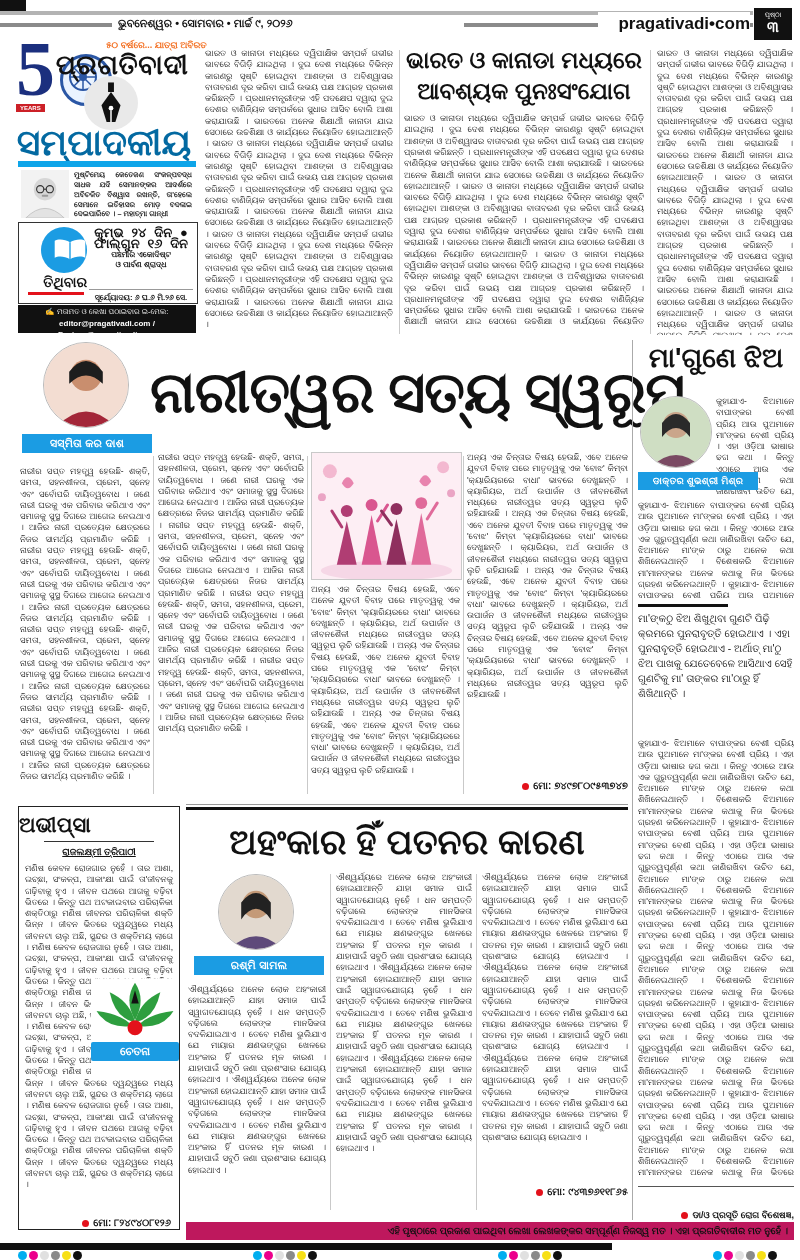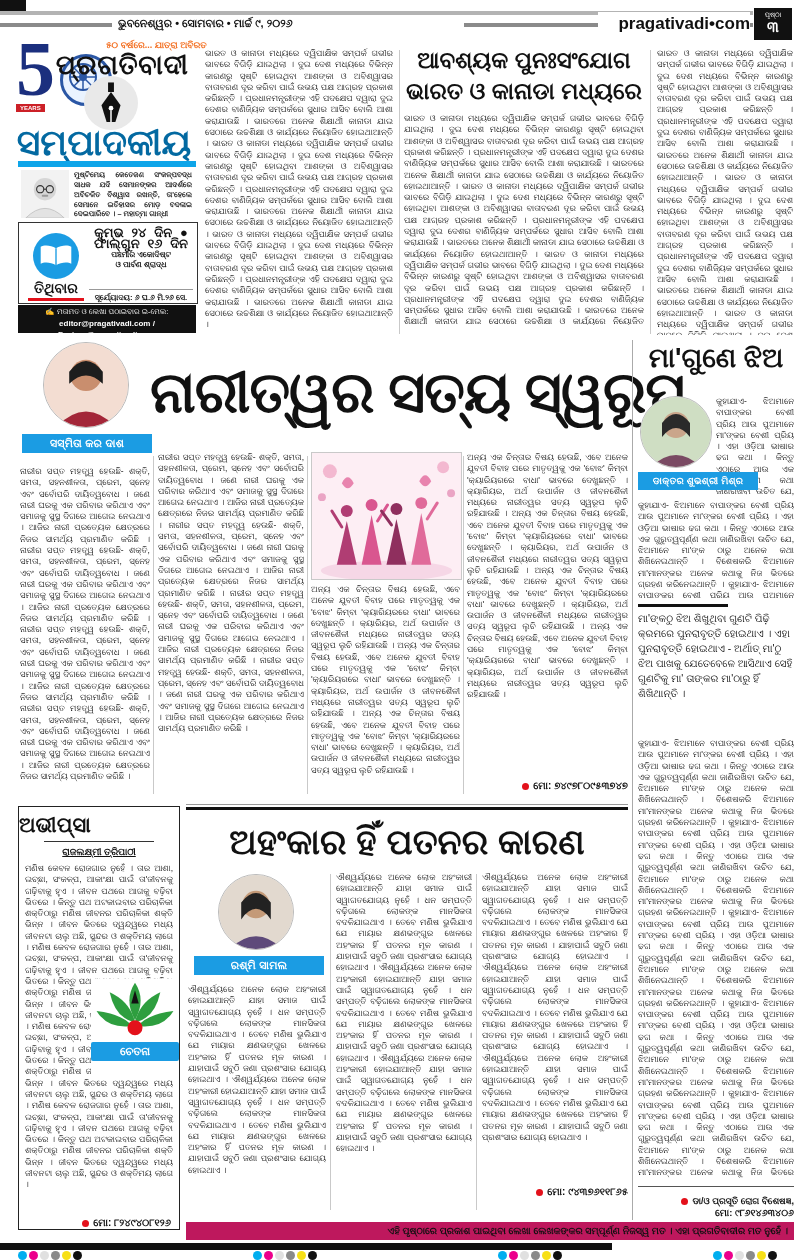--- a/index.html
+++ b/index.html
@@ -71,21 +71,21 @@
         <rect x="26" y="31" width="8" height="2.4" rx="1" fill="#9a9a9a"></rect>
       </svg>
     </span>
     <div class="abs" style="left:56px;top:3px;width:118px;height:50px;font-size:7.3px;line-height:1.35;font-weight:bold;color:#222;text-align:justify;overflow:hidden;">
       <span>ମୁଷ୍ଟିମେୟ କେତେଜଣ ସଂକଳ୍ପବଦ୍ଧ ସାଧକ ଯଦି ସେମାନଙ୍କର ଆଦର୍ଶରେ ଅବିଚଳିତ ବିଶ୍ୱାସ ରଖନ୍ତି, ତା'ହେଲେ ସେମାନେ ଇତିହାସର ମୋଡ଼ ବଦଳାଇ ଦେଇପାରିବେ ।</span>
       <span style="font-weight:bold;">– ମହାତ୍ମା ଗାନ୍ଧୀ</span>
     </div>
   </div>
 
   <div class="abs" style="left:18px;top:222px;width:178px;height:80px;border:1.5px solid #333;background:#fff;">
-    <div class="abs" style="left:6px;top:10px;width:62px;height:70px;text-align:center;">
+    <div class="abs" style="left:6px;top:4px;width:62px;height:70px;text-align:right;">
       <span style="display:inline-block;width:46px;height:46px;border-radius:50%;background:#1b9ce3;">
         <svg viewBox="0 0 40 28" width="34" height="24" style="margin-top:11px;">
           <path d="M20 5 C14 1 6 1 2 3 L2 23 C6 21 14 21 20 25 C26 21 34 21 38 23 L38 3 C34 1 26 1 20 5 Z" fill="#fff"></path>
           <line x1="20" y1="5" x2="20" y2="25" stroke="#1b9ce3" stroke-width="1.6"></line>
         </svg>
       </span>
       <div style="font-size:14px;font-weight:900;margin-top:1px;">ତିଥିବାର</div>
       <div style="height:3px;background:#e3111b;width:56px;margin:1px auto 0;"></div>
     </div>
     <div class="abs" style="left:70px;top:5px;width:104px;text-align:center;">
@@ -106,22 +106,22 @@
   </div>
 
   <div class="vrule" style="left:399px;top:50px;height:284px;"></div>
   <div class="vrule" style="left:650px;top:50px;height:284px;"></div>
 
   <div class="abs bt" style="left:205px;top:48px;width:188px;height:287px;">
     <span>ଭାରତ ଓ କାନାଡା ମଧ୍ୟରେ ଦ୍ୱିପାକ୍ଷିକ ସମ୍ପର୍କ ଗଭୀର ଭାବରେ ବିଗିଡ଼ି ଯାଇଥିଲା । ଦୁଇ ଦେଶ ମଧ୍ୟରେ ବିଭିନ୍ନ କାରଣରୁ ସୃଷ୍ଟି ହୋଇଥିବା ଆଶଙ୍କା ଓ ଅବିଶ୍ୱାସର ବାତାବରଣ ଦୂର କରିବା ପାଇଁ ଉଭୟ ପକ୍ଷ ଆଗ୍ରହ ପ୍ରକାଶ କରିଛନ୍ତି । ପ୍ରଧାନମନ୍ତ୍ରୀଙ୍କ ଏହି ପଦକ୍ଷେପ ଦ୍ୱାରା ଦୁଇ ଦେଶର ବାଣିଜ୍ୟିକ ସମ୍ପର୍କରେ ସୁଧାର ଆସିବ ବୋଲି ଆଶା କରାଯାଉଛି । ଭାରତରେ ଅନେକ ଶିକ୍ଷାର୍ଥୀ କାନାଡା ଯାଇ ସେଠାରେ ଉଚ୍ଚଶିକ୍ଷା ଓ କାର୍ଯ୍ୟରେ ନିୟୋଜିତ ହୋଇଥାଆନ୍ତି । ଭାରତ ଓ କାନାଡା ମଧ୍ୟରେ ଦ୍ୱିପାକ୍ଷିକ ସମ୍ପର୍କ ଗଭୀର ଭାବରେ ବିଗିଡ଼ି ଯାଇଥିଲା । ଦୁଇ ଦେଶ ମଧ୍ୟରେ ବିଭିନ୍ନ କାରଣରୁ ସୃଷ୍ଟି ହୋଇଥିବା ଆଶଙ୍କା ଓ ଅବିଶ୍ୱାସର ବାତାବରଣ ଦୂର କରିବା ପାଇଁ ଉଭୟ ପକ୍ଷ ଆଗ୍ରହ ପ୍ରକାଶ କରିଛନ୍ତି । ପ୍ରଧାନମନ୍ତ୍ରୀଙ୍କ ଏହି ପଦକ୍ଷେପ ଦ୍ୱାରା ଦୁଇ ଦେଶର ବାଣିଜ୍ୟିକ ସମ୍ପର୍କରେ ସୁଧାର ଆସିବ ବୋଲି ଆଶା କରାଯାଉଛି । ଭାରତରେ ଅନେକ ଶିକ୍ଷାର୍ଥୀ କାନାଡା ଯାଇ ସେଠାରେ ଉଚ୍ଚଶିକ୍ଷା ଓ କାର୍ଯ୍ୟରେ ନିୟୋଜିତ ହୋଇଥାଆନ୍ତି । ଭାରତ ଓ କାନାଡା ମଧ୍ୟରେ ଦ୍ୱିପାକ୍ଷିକ ସମ୍ପର୍କ ଗଭୀର ଭାବରେ ବିଗିଡ଼ି ଯାଇଥିଲା । ଦୁଇ ଦେଶ ମଧ୍ୟରେ ବିଭିନ୍ନ କାରଣରୁ ସୃଷ୍ଟି ହୋଇଥିବା ଆଶଙ୍କା ଓ ଅବିଶ୍ୱାସର ବାତାବରଣ ଦୂର କରିବା ପାଇଁ ଉଭୟ ପକ୍ଷ ଆଗ୍ରହ ପ୍ରକାଶ କରିଛନ୍ତି । ପ୍ରଧାନମନ୍ତ୍ରୀଙ୍କ ଏହି ପଦକ୍ଷେପ ଦ୍ୱାରା ଦୁଇ ଦେଶର ବାଣିଜ୍ୟିକ ସମ୍ପର୍କରେ ସୁଧାର ଆସିବ ବୋଲି ଆଶା କରାଯାଉଛି । ଭାରତରେ ଅନେକ ଶିକ୍ଷାର୍ଥୀ କାନାଡା ଯାଇ ସେଠାରେ ଉଚ୍ଚଶିକ୍ଷା ଓ କାର୍ଯ୍ୟରେ ନିୟୋଜିତ ହୋଇଥାଆନ୍ତି ।</span>
   </div>
   <div class="abs" style="left:404px;top:45px;width:240px;height:290px;overflow:hidden;">
     <div style="text-align:center;font-weight:900;font-size:23px;line-height:1.35;">
+      <div>ଭାରତ ଓ କାନାଡା ମଧ୍ୟରେ</div>
       <div>ଆବଶ୍ୟକ ପୁନଃସଂଯୋଗ</div>
-      <div>ଭାରତ ଓ କାନାଡା ମଧ୍ୟରେ</div>
     </div>
     <div class="bt" style="margin-top:6px;height:212px;">
       <span>ଭାରତ ଓ କାନାଡା ମଧ୍ୟରେ ଦ୍ୱିପାକ୍ଷିକ ସମ୍ପର୍କ ଗଭୀର ଭାବରେ ବିଗିଡ଼ି ଯାଇଥିଲା । ଦୁଇ ଦେଶ ମଧ୍ୟରେ ବିଭିନ୍ନ କାରଣରୁ ସୃଷ୍ଟି ହୋଇଥିବା ଆଶଙ୍କା ଓ ଅବିଶ୍ୱାସର ବାତାବରଣ ଦୂର କରିବା ପାଇଁ ଉଭୟ ପକ୍ଷ ଆଗ୍ରହ ପ୍ରକାଶ କରିଛନ୍ତି । ପ୍ରଧାନମନ୍ତ୍ରୀଙ୍କ ଏହି ପଦକ୍ଷେପ ଦ୍ୱାରା ଦୁଇ ଦେଶର ବାଣିଜ୍ୟିକ ସମ୍ପର୍କରେ ସୁଧାର ଆସିବ ବୋଲି ଆଶା କରାଯାଉଛି । ଭାରତରେ ଅନେକ ଶିକ୍ଷାର୍ଥୀ କାନାଡା ଯାଇ ସେଠାରେ ଉଚ୍ଚଶିକ୍ଷା ଓ କାର୍ଯ୍ୟରେ ନିୟୋଜିତ ହୋଇଥାଆନ୍ତି । ଭାରତ ଓ କାନାଡା ମଧ୍ୟରେ ଦ୍ୱିପାକ୍ଷିକ ସମ୍ପର୍କ ଗଭୀର ଭାବରେ ବିଗିଡ଼ି ଯାଇଥିଲା । ଦୁଇ ଦେଶ ମଧ୍ୟରେ ବିଭିନ୍ନ କାରଣରୁ ସୃଷ୍ଟି ହୋଇଥିବା ଆଶଙ୍କା ଓ ଅବିଶ୍ୱାସର ବାତାବରଣ ଦୂର କରିବା ପାଇଁ ଉଭୟ ପକ୍ଷ ଆଗ୍ରହ ପ୍ରକାଶ କରିଛନ୍ତି । ପ୍ରଧାନମନ୍ତ୍ରୀଙ୍କ ଏହି ପଦକ୍ଷେପ ଦ୍ୱାରା ଦୁଇ ଦେଶର ବାଣିଜ୍ୟିକ ସମ୍ପର୍କରେ ସୁଧାର ଆସିବ ବୋଲି ଆଶା କରାଯାଉଛି । ଭାରତରେ ଅନେକ ଶିକ୍ଷାର୍ଥୀ କାନାଡା ଯାଇ ସେଠାରେ ଉଚ୍ଚଶିକ୍ଷା ଓ କାର୍ଯ୍ୟରେ ନିୟୋଜିତ ହୋଇଥାଆନ୍ତି । ଭାରତ ଓ କାନାଡା ମଧ୍ୟରେ ଦ୍ୱିପାକ୍ଷିକ ସମ୍ପର୍କ ଗଭୀର ଭାବରେ ବିଗିଡ଼ି ଯାଇଥିଲା । ଦୁଇ ଦେଶ ମଧ୍ୟରେ ବିଭିନ୍ନ କାରଣରୁ ସୃଷ୍ଟି ହୋଇଥିବା ଆଶଙ୍କା ଓ ଅବିଶ୍ୱାସର ବାତାବରଣ ଦୂର କରିବା ପାଇଁ ଉଭୟ ପକ୍ଷ ଆଗ୍ରହ ପ୍ରକାଶ କରିଛନ୍ତି । ପ୍ରଧାନମନ୍ତ୍ରୀଙ୍କ ଏହି ପଦକ୍ଷେପ ଦ୍ୱାରା ଦୁଇ ଦେଶର ବାଣିଜ୍ୟିକ ସମ୍ପର୍କରେ ସୁଧାର ଆସିବ ବୋଲି ଆଶା କରାଯାଉଛି । ଭାରତରେ ଅନେକ ଶିକ୍ଷାର୍ଥୀ କାନାଡା ଯାଇ ସେଠାରେ ଉଚ୍ଚଶିକ୍ଷା ଓ କାର୍ଯ୍ୟରେ ନିୟୋଜିତ ହୋଇଥାଆନ୍ତି ।</span>
     </div>
   </div>
   <div class="abs bt" style="left:657px;top:48px;width:136px;height:287px;">
     <span>ଭାରତ ଓ କାନାଡା ମଧ୍ୟରେ ଦ୍ୱିପାକ୍ଷିକ ସମ୍ପର୍କ ଗଭୀର ଭାବରେ ବିଗିଡ଼ି ଯାଇଥିଲା । ଦୁଇ ଦେଶ ମଧ୍ୟରେ ବିଭିନ୍ନ କାରଣରୁ ସୃଷ୍ଟି ହୋଇଥିବା ଆଶଙ୍କା ଓ ଅବିଶ୍ୱାସର ବାତାବରଣ ଦୂର କରିବା ପାଇଁ ଉଭୟ ପକ୍ଷ ଆଗ୍ରହ ପ୍ରକାଶ କରିଛନ୍ତି । ପ୍ରଧାନମନ୍ତ୍ରୀଙ୍କ ଏହି ପଦକ୍ଷେପ ଦ୍ୱାରା ଦୁଇ ଦେଶର ବାଣିଜ୍ୟିକ ସମ୍ପର୍କରେ ସୁଧାର ଆସିବ ବୋଲି ଆଶା କରାଯାଉଛି । ଭାରତରେ ଅନେକ ଶିକ୍ଷାର୍ଥୀ କାନାଡା ଯାଇ ସେଠାରେ ଉଚ୍ଚଶିକ୍ଷା ଓ କାର୍ଯ୍ୟରେ ନିୟୋଜିତ ହୋଇଥାଆନ୍ତି । ଭାରତ ଓ କାନାଡା ମଧ୍ୟରେ ଦ୍ୱିପାକ୍ଷିକ ସମ୍ପର୍କ ଗଭୀର ଭାବରେ ବିଗିଡ଼ି ଯାଇଥିଲା । ଦୁଇ ଦେଶ ମଧ୍ୟରେ ବିଭିନ୍ନ କାରଣରୁ ସୃଷ୍ଟି ହୋଇଥିବା ଆଶଙ୍କା ଓ ଅବିଶ୍ୱାସର ବାତାବରଣ ଦୂର କରିବା ପାଇଁ ଉଭୟ ପକ୍ଷ ଆଗ୍ରହ ପ୍ରକାଶ କରିଛନ୍ତି । ପ୍ରଧାନମନ୍ତ୍ରୀଙ୍କ ଏହି ପଦକ୍ଷେପ ଦ୍ୱାରା ଦୁଇ ଦେଶର ବାଣିଜ୍ୟିକ ସମ୍ପର୍କରେ ସୁଧାର ଆସିବ ବୋଲି ଆଶା କରାଯାଉଛି । ଭାରତରେ ଅନେକ ଶିକ୍ଷାର୍ଥୀ କାନାଡା ଯାଇ ସେଠାରେ ଉଚ୍ଚଶିକ୍ଷା ଓ କାର୍ଯ୍ୟରେ ନିୟୋଜିତ ହୋଇଥାଆନ୍ତି । ଭାରତ ଓ କାନାଡା ମଧ୍ୟରେ ଦ୍ୱିପାକ୍ଷିକ ସମ୍ପର୍କ ଗଭୀର ଭାବରେ ବିଗିଡ଼ି ଯାଇଥିଲା । ଦୁଇ ଦେଶ ମଧ୍ୟରେ ବିଭିନ୍ନ କାରଣରୁ ସୃଷ୍ଟି ହୋଇଥିବା ଆଶଙ୍କା ଓ ଅବିଶ୍ୱାସର ବାତାବରଣ ଦୂର କରିବା ପାଇଁ ଉଭୟ ପକ୍ଷ ଆଗ୍ରହ ପ୍ରକାଶ କରିଛନ୍ତି । ପ୍ରଧାନମନ୍ତ୍ରୀଙ୍କ ଏହି ପଦକ୍ଷେପ ଦ୍ୱାରା ଦୁଇ ଦେଶର ବାଣିଜ୍ୟିକ ସମ୍ପର୍କରେ ସୁଧାର ଆସିବ ବୋଲି ଆଶା କରାଯାଉଛି । ଭାରତରେ ଅନେକ ଶିକ୍ଷାର୍ଥୀ କାନାଡା ଯାଇ ସେଠାରେ ଉଚ୍ଚଶିକ୍ଷା ଓ କାର୍ଯ୍ୟରେ ନିୟୋଜିତ ହୋଇଥାଆନ୍ତି ।</span>
   </div>
 
   <div class="abs" style="left:150px;top:338px;width:485px;height:108px;text-align:center;font-size:57px;font-weight:900;line-height:108px;letter-spacing:-1px;white-space:nowrap;">ନାରୀତ୍ୱର ସତ୍ୟ ସ୍ୱରୂପ</div>
@@ -203,21 +203,21 @@
     <div class="abs bt" style="left:0;top:162px;width:156px;height:98px;">
       <span>କୁହାଯାଏ- ଝିଅମାନେ ବାପାଙ୍କର ବେଶୀ ପ୍ରିୟ ଆଉ ପୁଅମାନେ ମା'ଙ୍କର ବେଶୀ ପ୍ରିୟ । ଏହା ଓଡ଼ିଆ ଭାଷାର ଢଗ କଥା । କିନ୍ତୁ ଏଠାରେ ଆଉ ଏକ ଗୁରୁତ୍ୱପୂର୍ଣ୍ଣ କଥା ଜାଣିରଖିବା ଉଚିତ ଯେ, ଝିଅମାନେ ମା'ଙ୍କ ଠାରୁ ଅନେକ କଥା ଶିଖିନେଇଥାନ୍ତି । ବିଶେଷକରି ଝିଅମାନେ ମା'ମାନଙ୍କର ଅନେକ କଥାକୁ ନିଜ ଭିତରେ ଗ୍ରହଣ କରିନେଇଥାନ୍ତି । କୁହାଯାଏ- ଝିଅମାନେ ବାପାଙ୍କର ବେଶୀ ପ୍ରିୟ ଆଉ ପୁଅମାନେ ମା'ଙ୍କର ବେଶୀ ପ୍ରିୟ । ଏହା ଓଡ଼ିଆ ଭାଷାର ଢଗ କଥା । କିନ୍ତୁ ଏଠାରେ ଆଉ ଏକ ଗୁରୁତ୍ୱପୂର୍ଣ୍ଣ କଥା ଜାଣିରଖିବା ଉଚିତ ଯେ, ଝିଅମାନେ ମା'ଙ୍କ ଠାରୁ ଅନେକ କଥା ଶିଖିନେଇଥାନ୍ତି । ବିଶେଷକରି ଝିଅମାନେ ମା'ମାନଙ୍କର ଅନେକ କଥାକୁ ନିଜ ଭିତରେ ଗ୍ରହଣ କରିନେଇଥାନ୍ତି ।</span>
     </div>
     <div class="abs" style="left:0;top:266px;width:156px;height:128px;overflow:hidden;">
       <div style="width:90px;height:3px;background:#111;margin-bottom:5px;"></div>
       <div style="font-size:10.3px;line-height:1.45;color:#111;">ମା'ଙ୍କଠୁ ଝିଅ ଶିଖୁଥିବା ଗୁଣଟି ପିଢ଼ି କ୍ରମରେ ପୁନରାବୃତ୍ତି ହୋଇଥାଏ । ଏହା ପୁନରାବୃତ୍ତି ହୋଇଥାଏ - ଅର୍ଥାତ୍ ମା'ଠୁ ଝିଅ ପାଖକୁ ଯେତେବେଳେ ଆସିଥାଏ ସେହି ଗୁଣଟିକୁ ମା' ତାଙ୍କର ମା'ଠାରୁ ହିଁ ଶିଖିଥାନ୍ତି ।</div>
     </div>
     <div class="abs bt" style="left:0;top:400px;width:156px;height:442px;">
       <span>କୁହାଯାଏ- ଝିଅମାନେ ବାପାଙ୍କର ବେଶୀ ପ୍ରିୟ ଆଉ ପୁଅମାନେ ମା'ଙ୍କର ବେଶୀ ପ୍ରିୟ । ଏହା ଓଡ଼ିଆ ଭାଷାର ଢଗ କଥା । କିନ୍ତୁ ଏଠାରେ ଆଉ ଏକ ଗୁରୁତ୍ୱପୂର୍ଣ୍ଣ କଥା ଜାଣିରଖିବା ଉଚିତ ଯେ, ଝିଅମାନେ ମା'ଙ୍କ ଠାରୁ ଅନେକ କଥା ଶିଖିନେଇଥାନ୍ତି । ବିଶେଷକରି ଝିଅମାନେ ମା'ମାନଙ୍କର ଅନେକ କଥାକୁ ନିଜ ଭିତରେ ଗ୍ରହଣ କରିନେଇଥାନ୍ତି । କୁହାଯାଏ- ଝିଅମାନେ ବାପାଙ୍କର ବେଶୀ ପ୍ରିୟ ଆଉ ପୁଅମାନେ ମା'ଙ୍କର ବେଶୀ ପ୍ରିୟ । ଏହା ଓଡ଼ିଆ ଭାଷାର ଢଗ କଥା । କିନ୍ତୁ ଏଠାରେ ଆଉ ଏକ ଗୁରୁତ୍ୱପୂର୍ଣ୍ଣ କଥା ଜାଣିରଖିବା ଉଚିତ ଯେ, ଝିଅମାନେ ମା'ଙ୍କ ଠାରୁ ଅନେକ କଥା ଶିଖିନେଇଥାନ୍ତି । ବିଶେଷକରି ଝିଅମାନେ ମା'ମାନଙ୍କର ଅନେକ କଥାକୁ ନିଜ ଭିତରେ ଗ୍ରହଣ କରିନେଇଥାନ୍ତି । କୁହାଯାଏ- ଝିଅମାନେ ବାପାଙ୍କର ବେଶୀ ପ୍ରିୟ ଆଉ ପୁଅମାନେ ମା'ଙ୍କର ବେଶୀ ପ୍ରିୟ । ଏହା ଓଡ଼ିଆ ଭାଷାର ଢଗ କଥା । କିନ୍ତୁ ଏଠାରେ ଆଉ ଏକ ଗୁରୁତ୍ୱପୂର୍ଣ୍ଣ କଥା ଜାଣିରଖିବା ଉଚିତ ଯେ, ଝିଅମାନେ ମା'ଙ୍କ ଠାରୁ ଅନେକ କଥା ଶିଖିନେଇଥାନ୍ତି । ବିଶେଷକରି ଝିଅମାନେ ମା'ମାନଙ୍କର ଅନେକ କଥାକୁ ନିଜ ଭିତରେ ଗ୍ରହଣ କରିନେଇଥାନ୍ତି । କୁହାଯାଏ- ଝିଅମାନେ ବାପାଙ୍କର ବେଶୀ ପ୍ରିୟ ଆଉ ପୁଅମାନେ ମା'ଙ୍କର ବେଶୀ ପ୍ରିୟ । ଏହା ଓଡ଼ିଆ ଭାଷାର ଢଗ କଥା । କିନ୍ତୁ ଏଠାରେ ଆଉ ଏକ ଗୁରୁତ୍ୱପୂର୍ଣ୍ଣ କଥା ଜାଣିରଖିବା ଉଚିତ ଯେ, ଝିଅମାନେ ମା'ଙ୍କ ଠାରୁ ଅନେକ କଥା ଶିଖିନେଇଥାନ୍ତି । ବିଶେଷକରି ଝିଅମାନେ ମା'ମାନଙ୍କର ଅନେକ କଥାକୁ ନିଜ ଭିତରେ ଗ୍ରହଣ କରିନେଇଥାନ୍ତି । କୁହାଯାଏ- ଝିଅମାନେ ବାପାଙ୍କର ବେଶୀ ପ୍ରିୟ ଆଉ ପୁଅମାନେ ମା'ଙ୍କର ବେଶୀ ପ୍ରିୟ । ଏହା ଓଡ଼ିଆ ଭାଷାର ଢଗ କଥା । କିନ୍ତୁ ଏଠାରେ ଆଉ ଏକ ଗୁରୁତ୍ୱପୂର୍ଣ୍ଣ କଥା ଜାଣିରଖିବା ଉଚିତ ଯେ, ଝିଅମାନେ ମା'ଙ୍କ ଠାରୁ ଅନେକ କଥା ଶିଖିନେଇଥାନ୍ତି । ବିଶେଷକରି ଝିଅମାନେ ମା'ମାନଙ୍କର ଅନେକ କଥାକୁ ନିଜ ଭିତରେ ଗ୍ରହଣ କରିନେଇଥାନ୍ତି ।</span>
     </div>
-    <div class="abs" style="left:0;top:848px;width:156px;border-top:1px solid #555;padding-top:9px;text-align:right;">
+    <div class="abs" style="left:0;top:848px;width:156px;border-top:1px solid #555;padding-top:23px;text-align:right;">
       <div style="font-size:9px;font-weight:bold;">
         <span class="reddot"></span><span>ଡା/ଓ ପ୍ରସୂତି ରୋଗ ବିଶେଷଜ୍ଞ,</span>
       </div>
       <div class="phone" style="font-size:9.5px;">ମୋ: ୯୮୬୧୪୬୩୪୦୬</div>
     </div>
   </div>
 
   <div class="abs" style="left:18px;top:806px;width:162px;height:424px;border:1.5px solid #222;background:#fff;padding:0;box-sizing:border-box;">
     <div style="text-align:left;font-size:21px;font-weight:900;margin-top:6px;">ଅଭୀପ୍ସା</div>
     <div style="width:110px;height:1px;background:#333;margin:4px auto;"></div>

